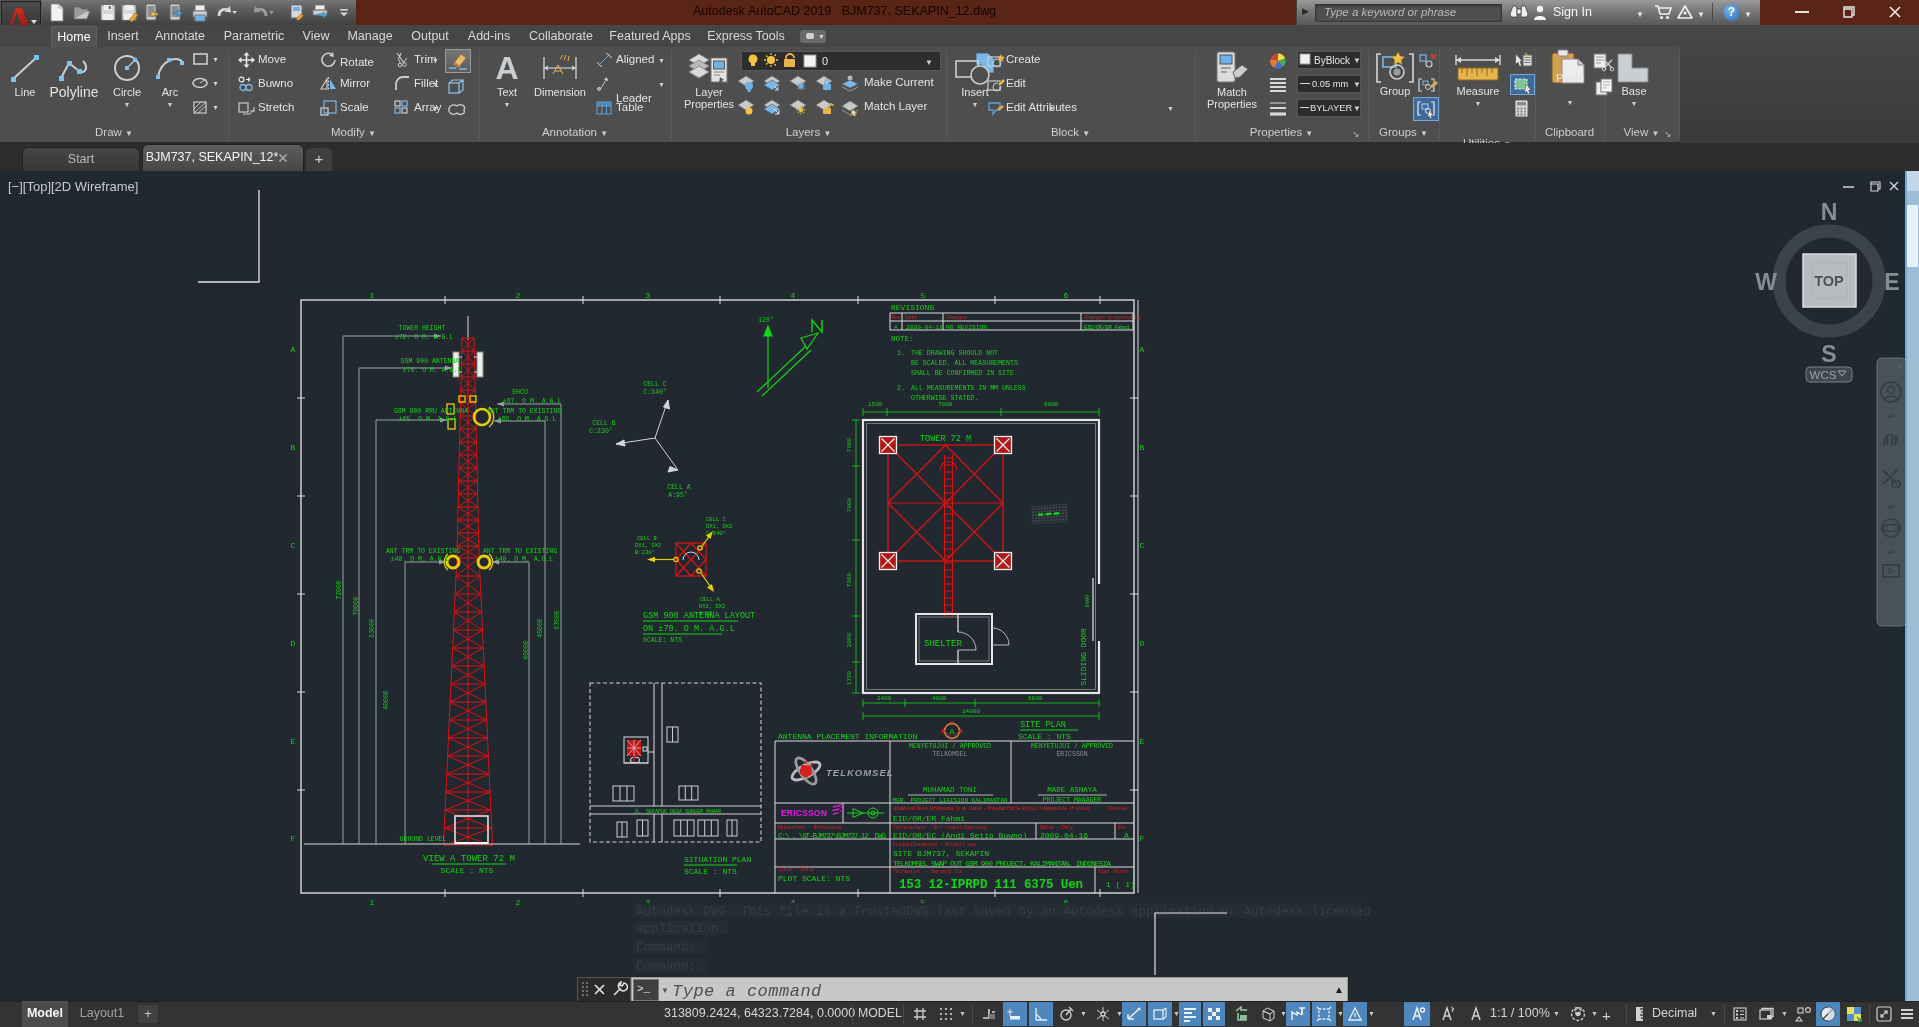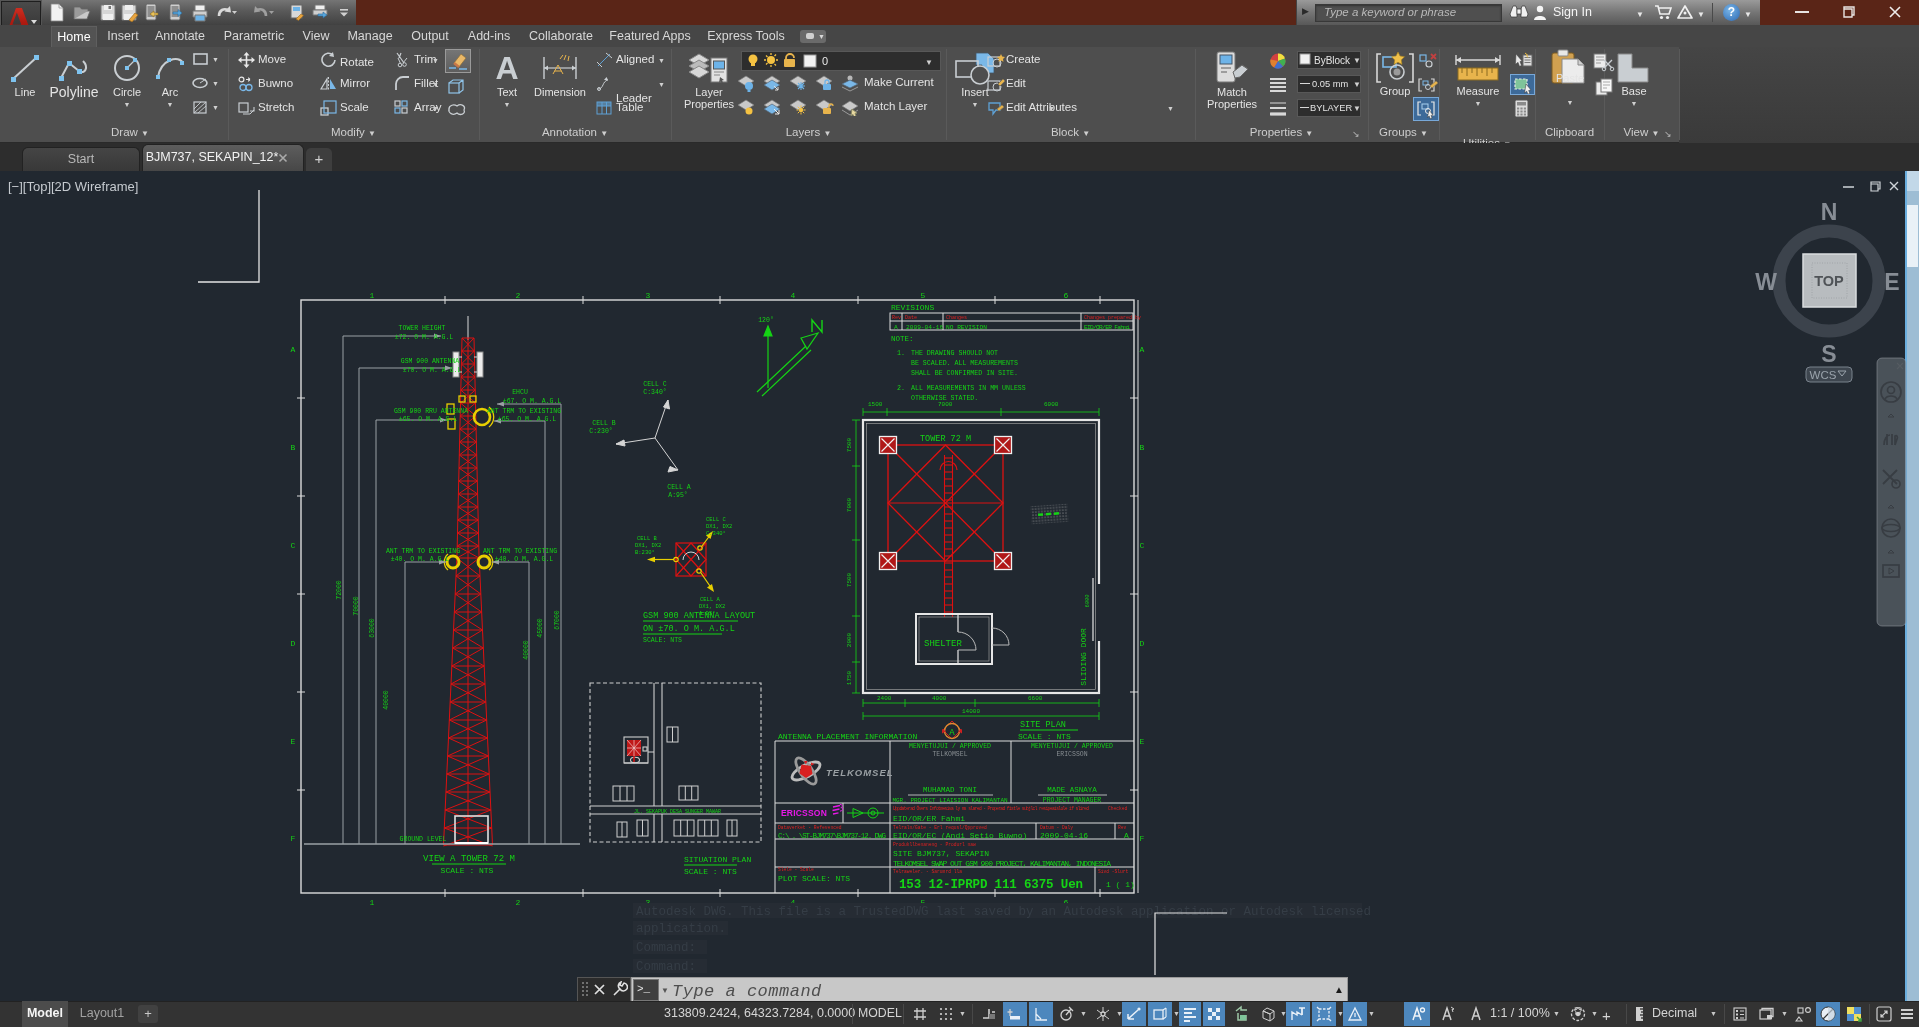--- a/index.html
+++ b/index.html
@@ -78,20 +78,21 @@
       </svg></div>
     <div class="abs" style="left:311px;top:3px;width:18px;height:19px;"><svg width="18" height="19" viewBox="0 0 18 19">
         <path d="M4 7 h10 v-5 H4z" fill="#efefef" stroke="#777"></path>
         <path d="M2 7h14v5H2z" fill="#cfcfcf" stroke="#777"></path>
         <path d="M7 11 h5 v-2 l4 3 -4 3 v-2 H7z" fill="#58a6dc" stroke="#2a6a9a" stroke-width=".6"></path>
       </svg></div>
     <div class="abs" style="left:338px;top:3px;width:12px;height:19px;"><svg width="12" height="19" viewBox="0 0 12 19">
         <path d="M2 6h8v1.6H2z" fill="#d0d0d0"></path>
         <path d="M2 9.5 l8 0 -4 4z" fill="#d0d0d0"></path>
       </svg></div>
+    <div class="abs" style="left:693px;top:4px;width:500px;height:18px;color:#140602;font-size:12.5px;">Autodesk AutoCAD 2019&nbsp;&nbsp;&nbsp;BJM737, SEKAPIN_12.dwg</div>
     <div class="abs" style="left:1296px;top:0;width:464px;height:25px;background:linear-gradient(#9a9a9a,#757575 50%,#585858);border-left:1px solid #444;"></div>
     <div class="abs" style="left:1302px;top:6px;width:10px;height:13px;color:#2a2a2a;font-size:9px;">▶</div>
     <div class="abs" style="left:1315px;top:3.5px;width:187px;height:18px;background:#4f4f4f;border:1px solid #383838;box-shadow:inset 0 1px 2px #333;"></div>
     <div class="abs mono" style="left:1324px;top:6px;color:#b9b9b9;font-size:11.5px;font-style:italic;font-family:'Liberation Sans',sans-serif;">Type a keyword or phrase</div>
     <svg class="abs" style="left:1508px;top:4px;" width="22" height="17" viewBox="0 0 22 17">
       <g fill="#f0f0f0" stroke="#333" stroke-width=".7">
         <path d="M2 10 L5 2 h3 l1 3 v8 H3z"></path>
         <path d="M20 10 L17 2 h-3 l-1 3 v8 h6z"></path>
         <rect x="9" y="5" width="4" height="5"></rect>
       </g>
@@ -144,21 +145,21 @@
     <div class="abs" style="left:228px;top:49px;width:1px;height:91px;background:#3e3e3e;border-right:1px solid #5a5a5a;"></div>
     <div class="abs" style="left:479px;top:49px;width:1px;height:91px;background:#3e3e3e;border-right:1px solid #5a5a5a;"></div>
     <div class="abs" style="left:671px;top:49px;width:1px;height:91px;background:#3e3e3e;border-right:1px solid #5a5a5a;"></div>
     <div class="abs" style="left:946px;top:49px;width:1px;height:91px;background:#3e3e3e;border-right:1px solid #5a5a5a;"></div>
     <div class="abs" style="left:1195px;top:49px;width:1px;height:91px;background:#3e3e3e;border-right:1px solid #5a5a5a;"></div>
     <div class="abs" style="left:1368px;top:49px;width:1px;height:91px;background:#3e3e3e;border-right:1px solid #5a5a5a;"></div>
     <div class="abs" style="left:1439px;top:49px;width:1px;height:91px;background:#3e3e3e;border-right:1px solid #5a5a5a;"></div>
     <div class="abs" style="left:1535px;top:49px;width:1px;height:91px;background:#3e3e3e;border-right:1px solid #5a5a5a;"></div>
     <div class="abs" style="left:1604px;top:49px;width:1px;height:91px;background:#3e3e3e;border-right:1px solid #5a5a5a;"></div>
     <div class="abs" style="left:1679px;top:49px;width:1px;height:91px;background:#3e3e3e;border-right:1px solid #5a5a5a;"></div>
-    <div class="abs" style="left:16px;top:125px;width:228px;height:16px;color:#cecece;font-size:11.5px;text-align:center;line-height:15px;">Draw <span style="font-size:8px;">▼</span></div>
+    <div class="abs" style="left:0px;top:125px;width:228px;height:16px;color:#cecece;font-size:11.5px;text-align:center;line-height:15px;">Draw <span style="font-size:8px;">▼</span></div>
     <div class="abs" style="left:228px;top:125px;width:251px;height:16px;color:#cecece;font-size:11.5px;text-align:center;line-height:15px;">Modify <span style="font-size:8px;">▼</span></div>
     <div class="abs" style="left:479px;top:125px;width:192px;height:16px;color:#cecece;font-size:11.5px;text-align:center;line-height:15px;">Annotation <span style="font-size:8px;">▼</span></div>
     <div class="abs" style="left:671px;top:125px;width:275px;height:16px;color:#cecece;font-size:11.5px;text-align:center;line-height:15px;">Layers <span style="font-size:8px;">▼</span></div>
     <div class="abs" style="left:946px;top:125px;width:249px;height:16px;color:#cecece;font-size:11.5px;text-align:center;line-height:15px;">Block <span style="font-size:8px;">▼</span></div>
     <div class="abs" style="left:1195px;top:125px;width:173px;height:16px;color:#cecece;font-size:11.5px;text-align:center;line-height:15px;">Properties <span style="font-size:8px;">▼</span></div>
     <div class="abs" style="left:1368px;top:125px;width:71px;height:16px;color:#cecece;font-size:11.5px;text-align:center;line-height:15px;">Groups <span style="font-size:8px;">▼</span></div>
     <div class="abs" style="left:1439px;top:136px;width:96px;height:16px;color:#cecece;font-size:11.5px;text-align:center;line-height:15px;">Utilities <span style="font-size:8px;">▼</span></div>
     <div class="abs" style="left:1535px;top:125px;width:69px;height:16px;color:#cecece;font-size:11.5px;text-align:center;line-height:15px;">Clipboard</div>
     <div class="abs" style="left:1604px;top:125px;width:75px;height:16px;color:#cecece;font-size:11.5px;text-align:center;line-height:15px;">View <span style="font-size:8px;">▼</span></div>
     <div class="abs" style="left:1352px;top:129px;color:#b8b8b8;font-size:9px;">↘</div>

